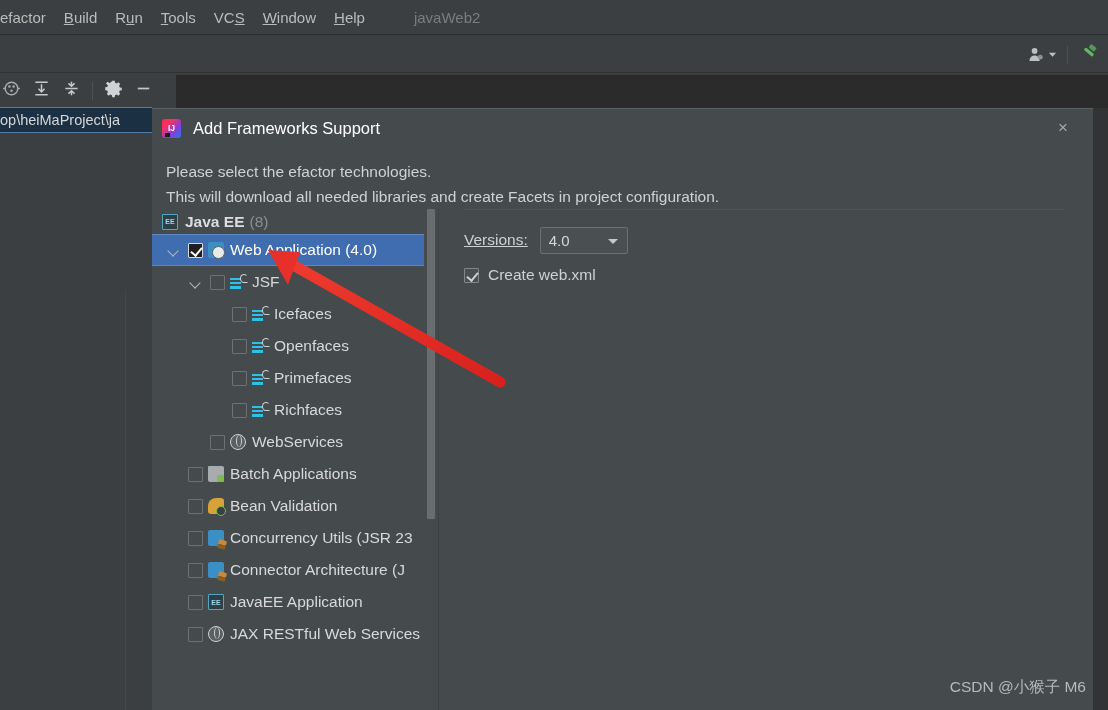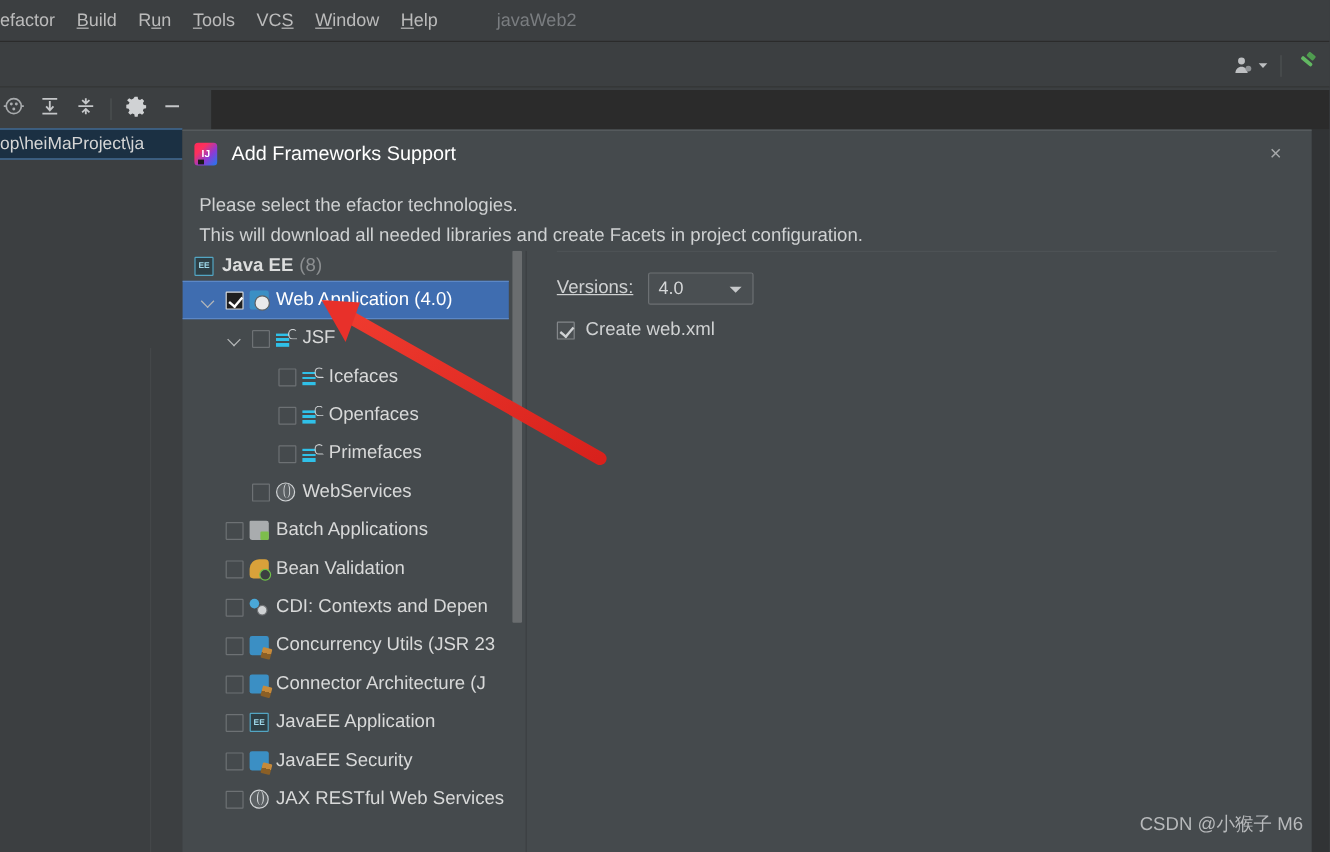--- a/index.html
+++ b/index.html
@@ -544,20 +544,26 @@
               <span class="cbox" style="margin-left: 7px;"></span>
               <span class="icn icn-jsf"></span>
               <span class="trow-label">Openfaces</span>
             </div>
             <div class="trow" style="padding-left: 58px;">
               <span style="width: 15px; flex: 0 0 auto;"></span>
               <span class="cbox" style="margin-left: 7px;"></span>
               <span class="icn icn-jsf"></span>
               <span class="trow-label">Primefaces</span>
             </div>
+            <div class="trow" style="padding-left: 58px;">
+              <span style="width: 15px; flex: 0 0 auto;"></span>
+              <span class="cbox" style="margin-left: 7px;"></span>
+              <span class="icn icn-jsf"></span>
+              <span class="trow-label">Richfaces</span>
+            </div>
             <div class="trow" style="padding-left: 36px;">
               <span style="width: 15px; flex: 0 0 auto;"></span>
               <span class="cbox" style="margin-left: 7px;"></span>
               <span class="icn icn-globe"></span>
               <span class="trow-label">WebServices</span>
             </div>
             <div class="trow" style="padding-left: 14px;">
               <span style="width: 15px; flex: 0 0 auto;"></span>
               <span class="cbox" style="margin-left: 7px;"></span>
               <span class="icn icn-folder"></span>
@@ -565,46 +571,34 @@
             </div>
             <div class="trow" style="padding-left: 14px;">
               <span style="width: 15px; flex: 0 0 auto;"></span>
               <span class="cbox" style="margin-left: 7px;"></span>
               <span class="icn icn-bean"></span>
               <span class="trow-label">Bean Validation</span>
             </div>
             <div class="trow" style="padding-left: 14px;">
               <span style="width: 15px; flex: 0 0 auto;"></span>
               <span class="cbox" style="margin-left: 7px;"></span>
-              <span class="icn icn-cdi"></span>
-              <span class="trow-label">CDI: Contexts and Depen</span>
-            </div>
-            <div class="trow" style="padding-left: 14px;">
-              <span style="width: 15px; flex: 0 0 auto;"></span>
-              <span class="cbox" style="margin-left: 7px;"></span>
               <span class="icn icn-conn"></span>
               <span class="trow-label">Concurrency Utils (JSR 23</span>
             </div>
             <div class="trow" style="padding-left: 14px;">
               <span style="width: 15px; flex: 0 0 auto;"></span>
               <span class="cbox" style="margin-left: 7px;"></span>
               <span class="icn icn-conn"></span>
               <span class="trow-label">Connector Architecture (J</span>
             </div>
             <div class="trow" style="padding-left: 14px;">
               <span style="width: 15px; flex: 0 0 auto;"></span>
               <span class="cbox" style="margin-left: 7px;"></span>
               <span class="icn icn-javaee"></span>
               <span class="trow-label">JavaEE Application</span>
-            </div>
-            <div class="trow" style="padding-left: 14px;">
-              <span style="width: 15px; flex: 0 0 auto;"></span>
-              <span class="cbox" style="margin-left: 7px;"></span>
-              <span class="icn icn-conn"></span>
-              <span class="trow-label">JavaEE Security</span>
             </div>
             <div class="trow" style="padding-left: 14px;">
               <span style="width: 15px; flex: 0 0 auto;"></span>
               <span class="cbox" style="margin-left: 7px;"></span>
               <span class="icn icn-globe"></span>
               <span class="trow-label">JAX RESTful Web Services</span>
             </div>
           </div>
         <div class="col-divider"></div>
         <div class="scrollbar-track">

